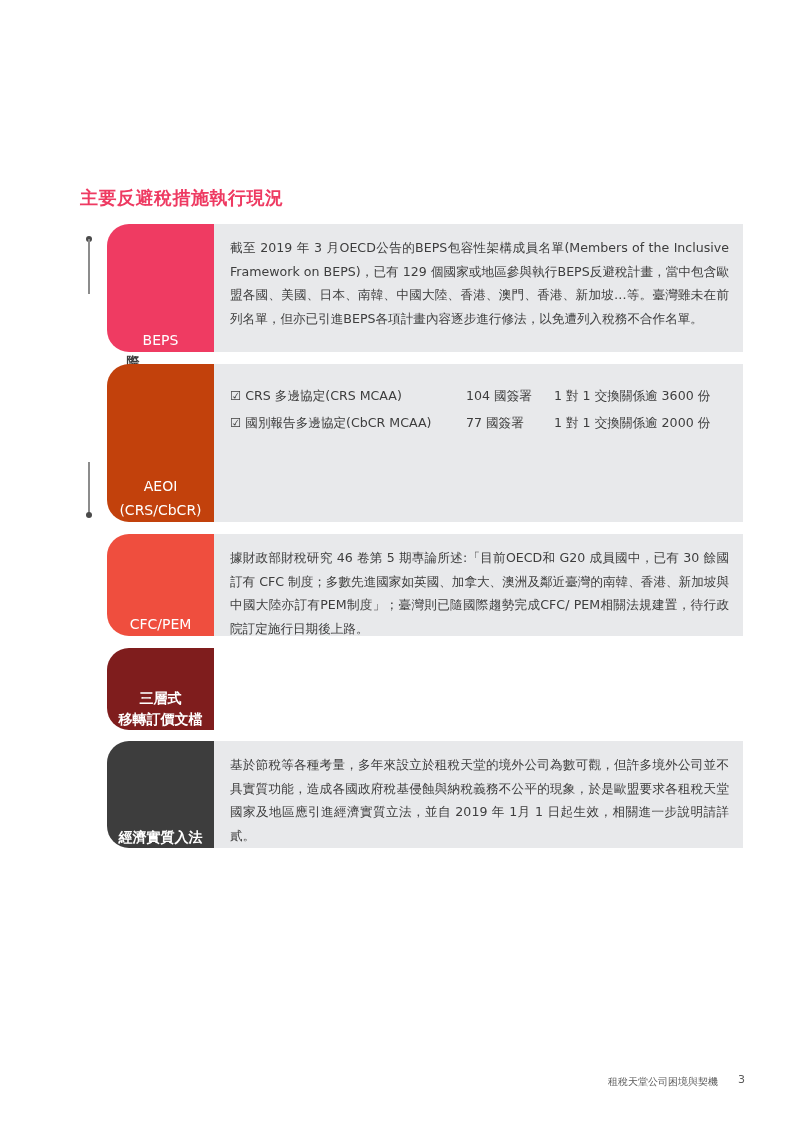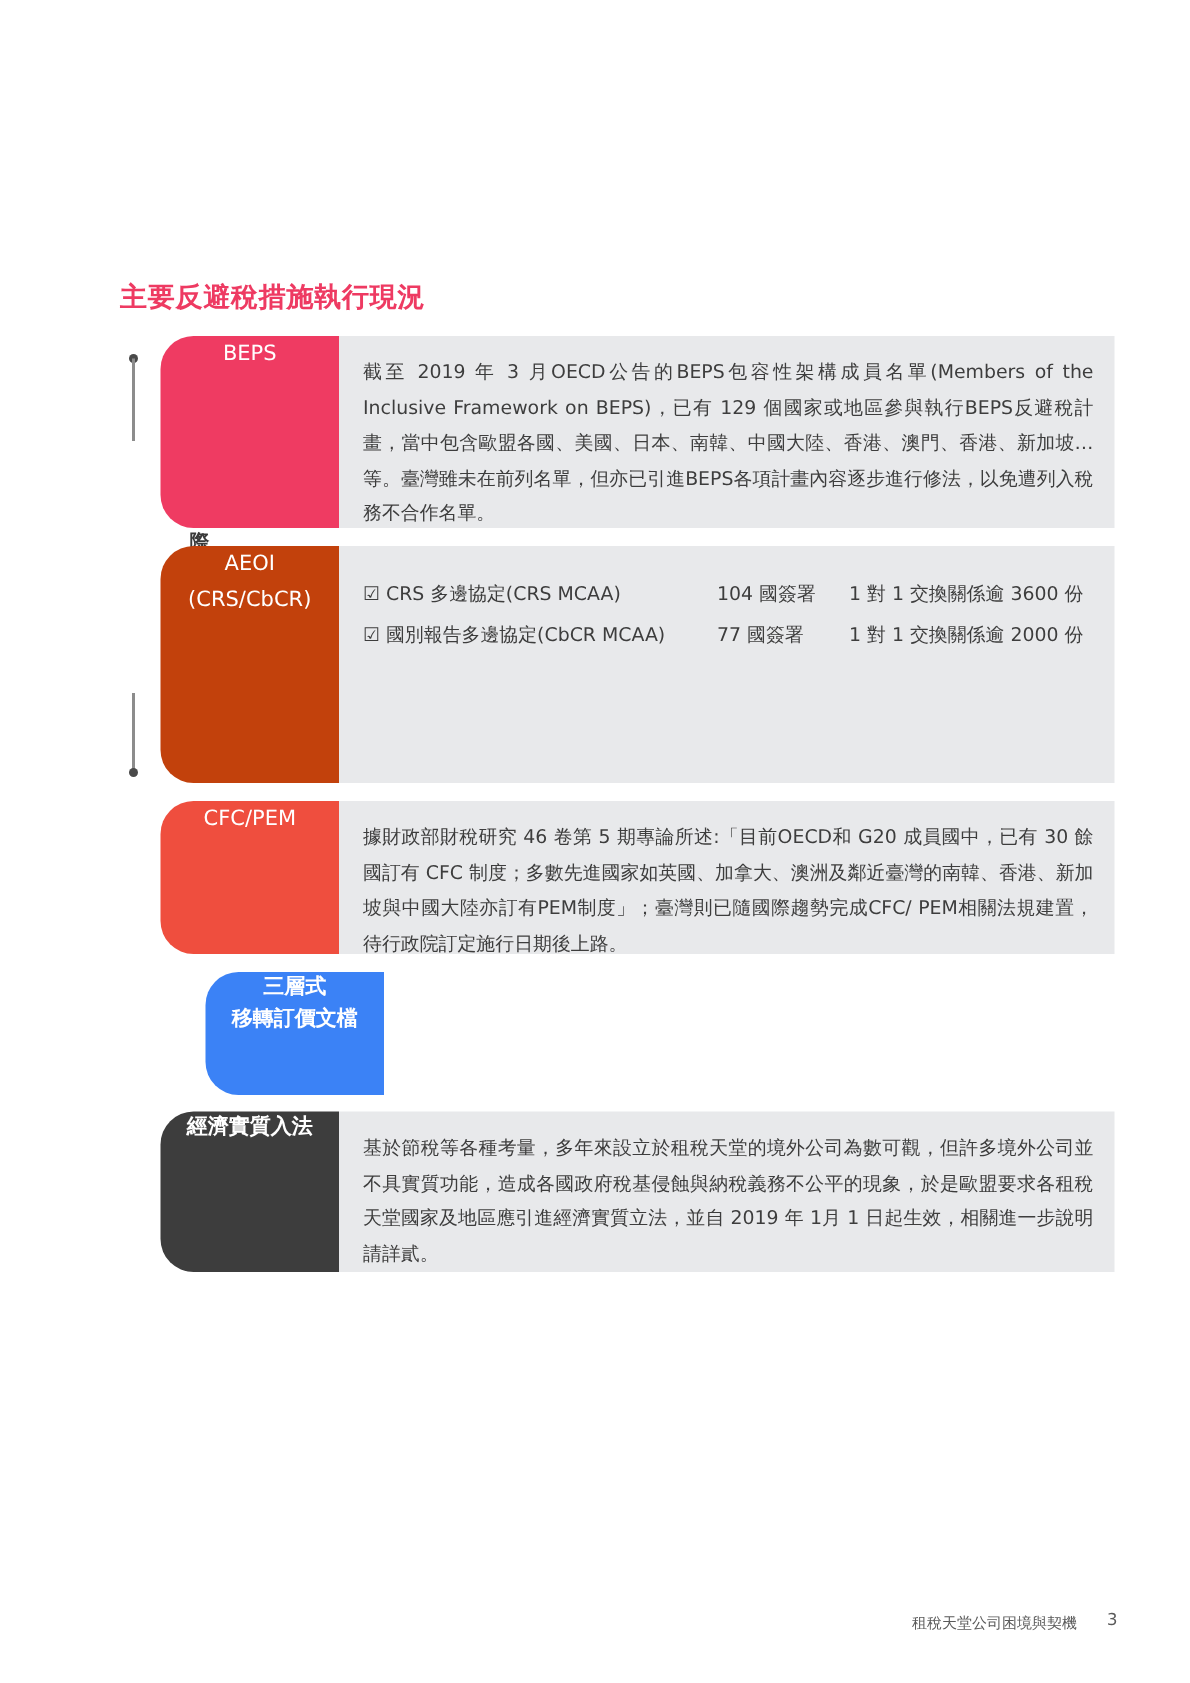--- a/index.html
+++ b/index.html
@@ -18,21 +18,21 @@
   .side .dot { position: absolute; left: 8px; width: 6px; height: 6px; border-radius: 50%; background: #4a4a4a; }
   .side .line { position: absolute; left: 10px; width: 2px; background: #8c8c8c; }
   .side .label {
     position: absolute; left: 0; top: 68px; width: 22px;
     font-size: 13px; font-weight: bold; color: #3a3a3a; line-height: 16.5px; text-align: center;
     word-break: break-all;
     margin-left: 44px;
   }
   .row { position: absolute; left: 107px; width: 636px; display: flex; }
   .tag {
-    width: 119px; flex: none; display: flex; align-items: flex-start; justify-content: center;
+    width: 107px; flex: none; display: flex; align-items: flex-end; justify-content: center;
     color: #ffffff; text-align: center; font-size: 14px; line-height: 24px;
     border-radius: 22px 0 0 22px;
   }
   .tag .t { white-space: pre-line; }
   .tag.bold { font-weight: bold; font-size: 14px; line-height: 21px; }
   .panel {
     flex: 1; background: #e8e9eb; padding: 12px 14px 2px 16px;
     font-size: 12.6px; line-height: 23.5px; color: #3d3d3d; text-align: justify;
   }
   .stats { margin-top: 6px; }
@@ -87,21 +87,21 @@
 </div>
 
 <div class="row" style="top:534px;height:102px;">
   <div class="tag" style="background:#ef4e3e;">
     <span class="t">CFC/PEM</span>
   </div>
   <div class="panel">據財政部財稅研究 46 卷第 5 期專論所述:「目前OECD和 G20 成員國中，已有 30 餘國訂有 CFC 制度；多數先進國家如英國、加拿大、澳洲及鄰近臺灣的南韓、香港、新加坡與中國大陸亦訂有PEM制度」；臺灣則已隨國際趨勢完成CFC/ PEM相關法規建置，待行政院訂定施行日期後上路。</div>
 </div>
 
 <div class="row" style="top:648px;height:82px;">
-  <div class="tag bold" style="background:#3b82f6;margin-left:30px;">
+  <div class="tag bold" style="background:#7f1d1d;">
     <span class="t">三層式
 移轉訂價文檔</span>
   </div>
 </div>
 
 <div class="row" style="top:741px;height:107px;">
   <div class="tag bold" style="background:#3d3d3d;">
     <span class="t">經濟實質入法</span>
   </div>
   <div class="panel">基於節稅等各種考量，多年來設立於租稅天堂的境外公司為數可觀，但許多境外公司並不具實質功能，造成各國政府稅基侵蝕與納稅義務不公平的現象，於是歐盟要求各租稅天堂國家及地區應引進經濟實質立法，並自 2019 年 1月 1 日起生效，相關進一步說明請詳貳。</div>

